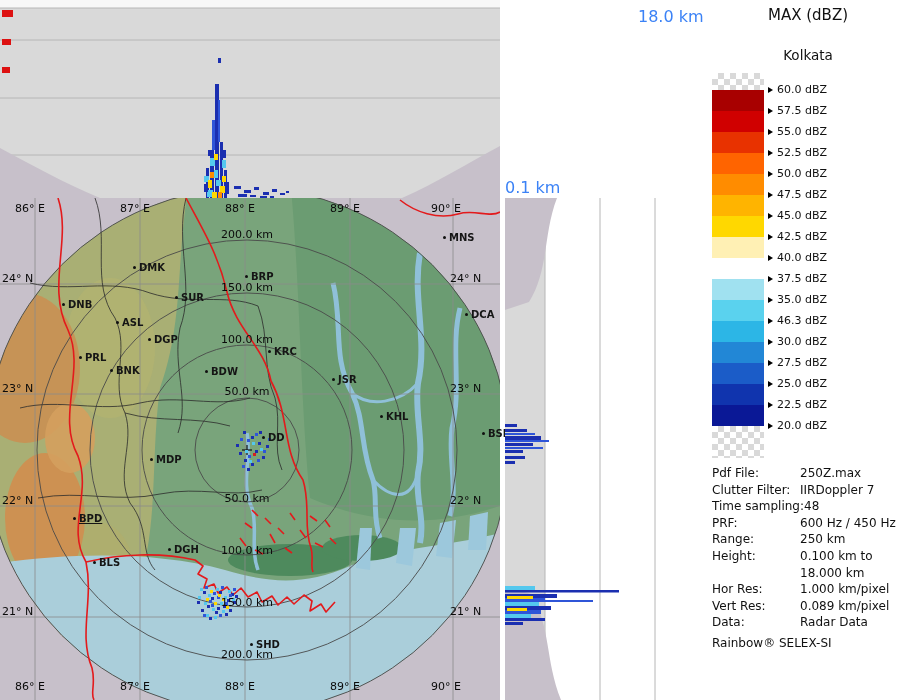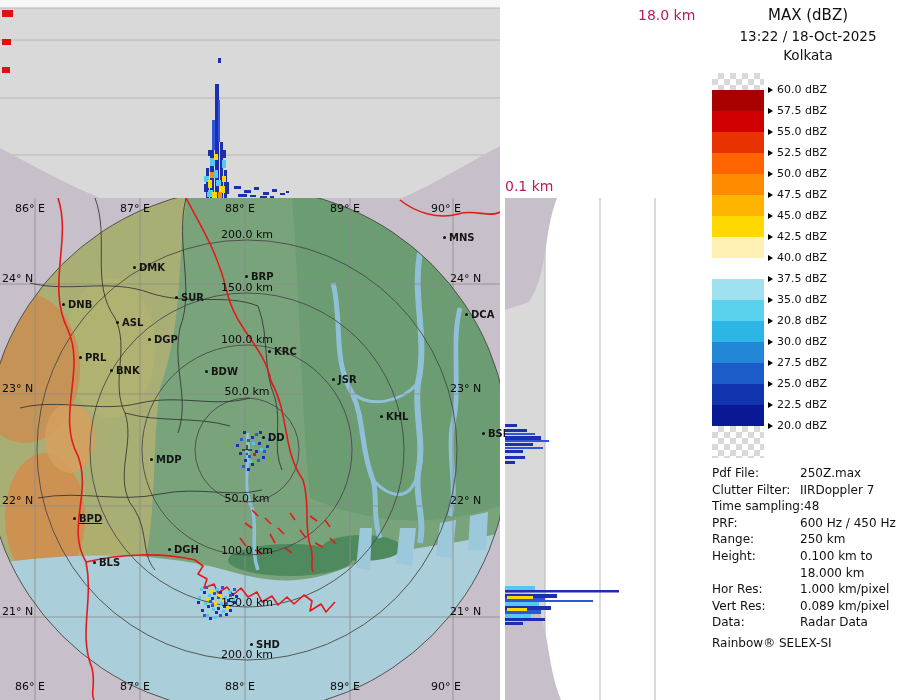--- a/index.html
+++ b/index.html
@@ -6,21 +6,21 @@
   body{
     width:906px;height:700px;position:relative;background:#ffffff;
     font-family:"DejaVu Sans","Liberation Sans",sans-serif;color:#111;
     overflow:hidden;
   }
   .abs{position:absolute;}
   #top-panel{left:0;top:0;width:500px;height:198px;}
   #map-panel{left:0;top:198px;width:500px;height:502px;}
   #side-panel{left:505px;top:198px;width:195px;height:502px;background:#fff;}
   #legend{left:710px;top:0;width:196px;height:700px;background:#fff;}
-  .axis-label{position:absolute;font-size:14px;color:#be185d;white-space:nowrap;}
+  .axis-label{position:absolute;font-size:16px;color:#3b82f6;white-space:nowrap;}
   #label-18{left:638px;top:7px;}
   #label-01{left:505px;top:178px;}
 
   
   #map-labels{position:absolute;left:0;top:0;width:500px;height:502px;pointer-events:none;}
   .station{position:absolute;font-size:10px;font-weight:bold;color:#151515;white-space:nowrap;}
   .station::before{content:"";display:inline-block;width:3px;height:3px;background:#101010;border-radius:50%;margin-right:3px;vertical-align:2px;}
   .ringlabel{position:absolute;font-size:11px;color:#0a0a0a;transform:translateX(-50%);white-space:nowrap;}
   .maplabel{position:absolute;font-size:11px;color:#0a0a0a;white-space:nowrap;}
   .lon{transform:translateX(-50%);}
@@ -346,21 +346,20 @@
       <rect x="0" y="400" width="40" height="3" fill="#2f55d8"></rect>
       <rect x="0" y="412" width="36" height="4" fill="#2f55d8"></rect>
       <rect x="2" y="398" width="26" height="3" fill="#ffd800"></rect>
       <rect x="2" y="410" width="20" height="3" fill="#ffd800"></rect>
     </g>
   </svg>
 </div>
 
 <div id="legend" class="abs">
   <div class="legend-title">MAX (dBZ)</div>
-  <div class="legend-datetime">13:22 / 18-Oct-2025</div>
   <div class="legend-site">Kolkata</div>
   <div id="colorbar">
       <div class="cbar-cell checker" style="top: 73px; height: 17px;"></div>
       <div class="cbar-cell" style="top: 90px; height: 21px; background: rgb(168, 0, 0);"></div>
       <div class="cbar-cell" style="top: 111px; height: 21px; background: rgb(208, 0, 0);"></div>
       <div class="cbar-cell" style="top: 132px; height: 21px; background: rgb(232, 50, 0);"></div>
       <div class="cbar-cell" style="top: 153px; height: 21px; background: rgb(255, 100, 0);"></div>
       <div class="cbar-cell" style="top: 174px; height: 21px; background: rgb(255, 140, 0);"></div>
       <div class="cbar-cell" style="top: 195px; height: 21px; background: rgb(255, 180, 0);"></div>
       <div class="cbar-cell" style="top: 216px; height: 21px; background: rgb(255, 216, 0);"></div>
@@ -378,21 +377,21 @@
       <span class="legend-label" style="top: 103px;">57.5 dBZ</span>
       <span class="legend-label" style="top: 124px;">55.0 dBZ</span>
       <span class="legend-label" style="top: 145px;">52.5 dBZ</span>
       <span class="legend-label" style="top: 166px;">50.0 dBZ</span>
       <span class="legend-label" style="top: 187px;">47.5 dBZ</span>
       <span class="legend-label" style="top: 208px;">45.0 dBZ</span>
       <span class="legend-label" style="top: 229px;">42.5 dBZ</span>
       <span class="legend-label" style="top: 250px;">40.0 dBZ</span>
       <span class="legend-label" style="top: 271px;">37.5 dBZ</span>
       <span class="legend-label" style="top: 292px;">35.0 dBZ</span>
-      <span class="legend-label" style="top: 313px;">20.8 dBZ</span>
+      <span class="legend-label" style="top: 313px;">46.3 dBZ</span>
       <span class="legend-label" style="top: 334px;">30.0 dBZ</span>
       <span class="legend-label" style="top: 355px;">27.5 dBZ</span>
       <span class="legend-label" style="top: 376px;">25.0 dBZ</span>
       <span class="legend-label" style="top: 397px;">22.5 dBZ</span>
       <span class="legend-label" style="top: 418px;">20.0 dBZ</span>
     </div>
   <div id="legend-info">
       <div class="info-row" style="top: 466px;">
         <span class="lab">Pdf File:</span>
         <span class="val">250Z.max</span>

